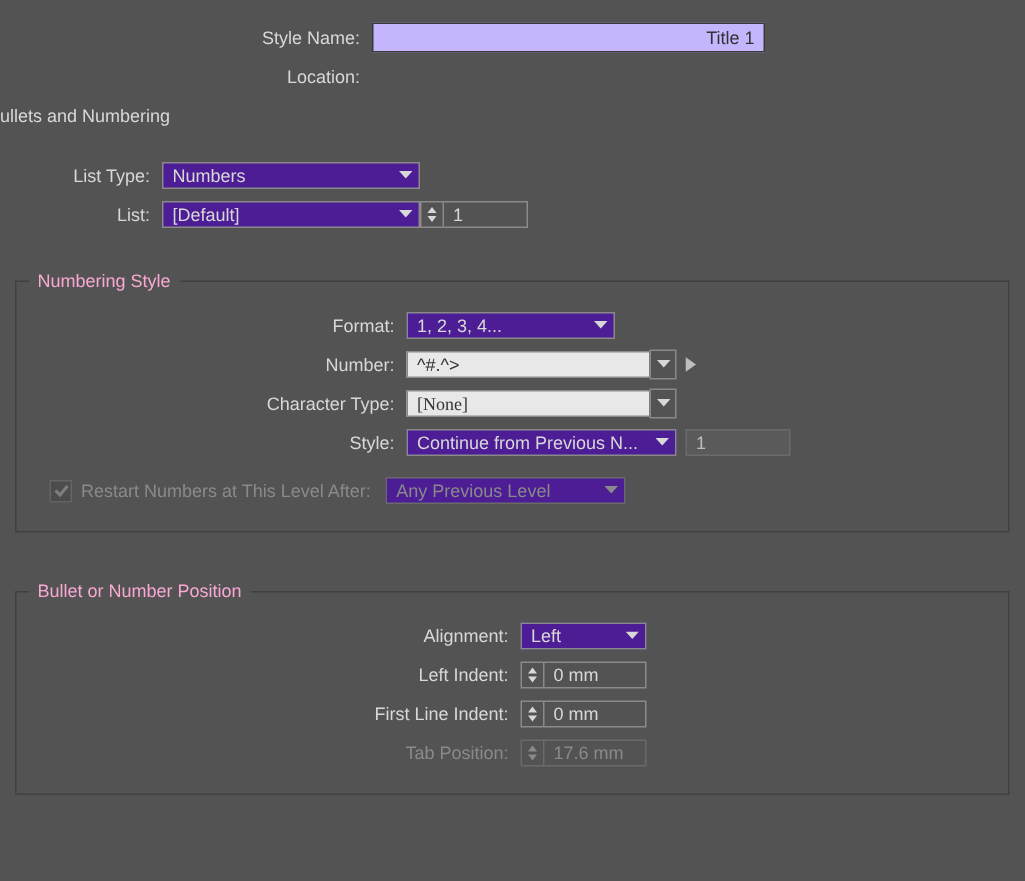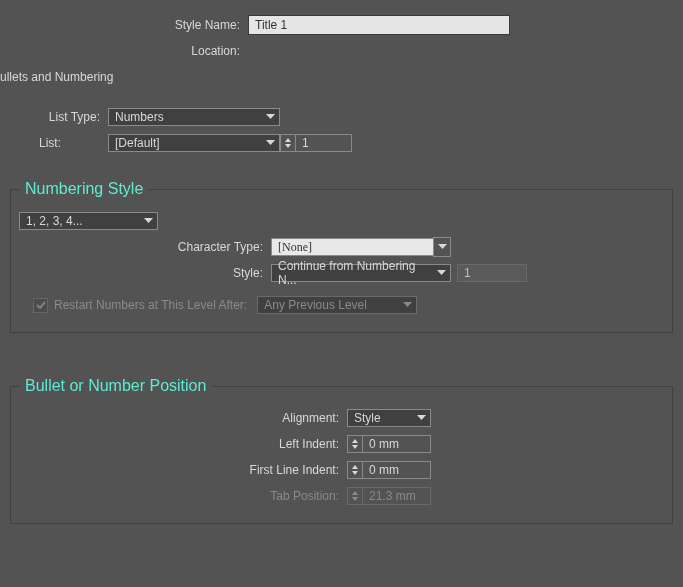--- a/index.html
+++ b/index.html
@@ -18,34 +18,35 @@
     align-items: center;
     height: 26px;
   }
   .label {
     text-align: right;
     padding-right: 8px;
     color: #d8d8d8;
   }
   .label.dim { color: #8a8a8a; }
   .text-input {
-    background: #e5e5e5;
+    background: #c4b5fd;
     color: #333;
     border: 1px solid #3a3a3a;
     height: 18px;
     padding: 0 6px;
     font-size: 12px;
     font-family: inherit;
     outline: none;
+    text-align: right;
   }
   .select {
     display: inline-flex;
     align-items: center;
     justify-content: space-between;
-    background: #404040;
+    background: #4c1d95;
     border: 1px solid #8a8a8a;
     height: 18px;
     padding: 0 4px 0 6px;
     color: #d8d8d8;
     font-size: 12px;
     cursor: default;
     box-sizing: border-box;
   }
   .select .chev {
     margin-left: 6px;
@@ -114,22 +115,22 @@
     font-size: 12px;
   }
   fieldset.group {
     border: 1px solid #404040;
     margin: 0 10px 0 10px;
     padding: 10px 8px 14px 8px;
     position: relative;
   }
   fieldset.group > legend {
     padding: 0 6px;
-    color: #5eead4;
-    font-size: 16px;
+    color: #f9a8d4;
+    font-size: 12px;
   }
   .chev svg, .arrows svg, .tri svg { display: block; }
   .checkbox {
     width: 13px;
     height: 13px;
     border: 1px solid #6a6a6a;
     background: #4b4b4b;
     display: inline-flex;
     align-items: center;
     justify-content: center;
@@ -161,21 +162,21 @@
   <div class="select" style="width:172px;">
     <span>Numbers</span>
     <span class="chev">
       <svg width="9" height="6">
           <polygon points="0,0 9,0 4.5,5" fill="#d8d8d8"></polygon>
         </svg>
     </span>
   </div>
 </div>
 <div class="row">
-  <div class="label" style="width:100px;text-align:center;">List:</div>
+  <div class="label" style="width:100px;">List:</div>
   <div class="select" style="width:172px;">
     <span>[Default]</span>
     <span class="chev">
       <svg width="9" height="6">
           <polygon points="0,0 9,0 4.5,5" fill="#d8d8d8"></polygon>
         </svg>
     </span>
   </div>
   <div class="spinner" style="width:72px;">
     <span class="arrows">
@@ -185,49 +186,68 @@
       </svg>
     </span>
     <span class="val">1</span>
   </div>
 </div>
 
 <fieldset class="group" style="margin-top:24px;">
   <legend>Numbering Style</legend>
 
   <div class="row">
+    <div class="label" style="width:244px;">Format:</div>
     <div class="select" style="width:139px;">
       <span>1, 2, 3, 4...</span>
       <span class="chev">
         <svg width="9" height="6">
             <polygon points="0,0 9,0 4.5,5" fill="#d8d8d8"></polygon>
           </svg>
       </span>
     </div>
   </div>
 
+  <div class="row">
+    <div class="label" style="width:244px;">Number:</div>
+    <div class="combo">
+      <span class="txt" style="width:162px;">^#.^&gt;</span>
+      <span class="btn">
+        <span class="chev">
+          <svg width="9" height="6">
+              <polygon points="0,0 9,0 4.5,5" fill="#d8d8d8"></polygon>
+            </svg>
+        </span>
+      </span>
+    </div>
+    <span class="play-tri">
+      <svg width="8" height="10">
+          <polygon points="0,0 7,5 0,10" fill="#bdbdbd"></polygon>
+        </svg>
+    </span>
+  </div>
 
   <div class="row">
     <div class="label" style="width:244px;">Character Type:</div>
     <div class="combo">
       <span class="txt" style="width:162px;font-family:Liberation Serif, serif;">[None]</span>
       <span class="btn">
         <span class="chev">
           <svg width="9" height="6">
               <polygon points="0,0 9,0 4.5,5" fill="#d8d8d8"></polygon>
             </svg>
         </span>
       </span>
     </div>
   </div>
 
   <div class="row">
     <div class="label" style="width:244px;">Style:</div>
     <div class="select" style="width:180px;">
-      <span>Continue from Numbering N...</span>
+      <span>Continue from Previous N...</span>
       <span class="chev">
         <svg width="9" height="6">
             <polygon points="0,0 9,0 4.5,5" fill="#d8d8d8"></polygon>
           </svg>
       </span>
     </div>
     <div class="readonly-box" style="width:70px; margin-left:6px;">1</div>
   </div>
 
   <div class="row" style="margin-top:6px;text-align:center;">
@@ -243,27 +263,27 @@
       <span>Any Previous Level</span>
       <span class="chev">
         <svg width="9" height="6">
             <polygon points="0,0 9,0 4.5,5" fill="#8a8a8a"></polygon>
           </svg>
       </span>
     </div>
   </div>
 </fieldset>
 
-<fieldset class="group" style="margin-top:44px;">
+<fieldset class="group" style="margin-top:32px;">
   <legend>Bullet or Number Position</legend>
 
   <div class="row">
     <div class="label" style="width:320px;">Alignment:</div>
     <div class="select" style="width:84px;">
-      <span>Style</span>
+      <span>Left</span>
       <span class="chev">
         <svg width="9" height="6">
             <polygon points="0,0 9,0 4.5,5" fill="#d8d8d8"></polygon>
           </svg>
       </span>
     </div>
   </div>
 
   <div class="row">
     <div class="label" style="width:320px;">Left Indent:</div>
@@ -293,16 +313,16 @@
 
   <div class="row">
     <div class="label dim" style="width:320px;">Tab Position:</div>
     <div class="spinner dim" style="width:84px;">
       <span class="arrows">
         <svg width="8" height="12">
           <polygon points="4,1 7,5 1,5" fill="#8a8a8a"></polygon>
           <polygon points="1,7 7,7 4,11" fill="#8a8a8a"></polygon>
         </svg>
       </span>
-      <span class="val">21.3 mm</span>
+      <span class="val">17.6 mm</span>
     </div>
   </div>
 </fieldset>
 
 </body></html>

